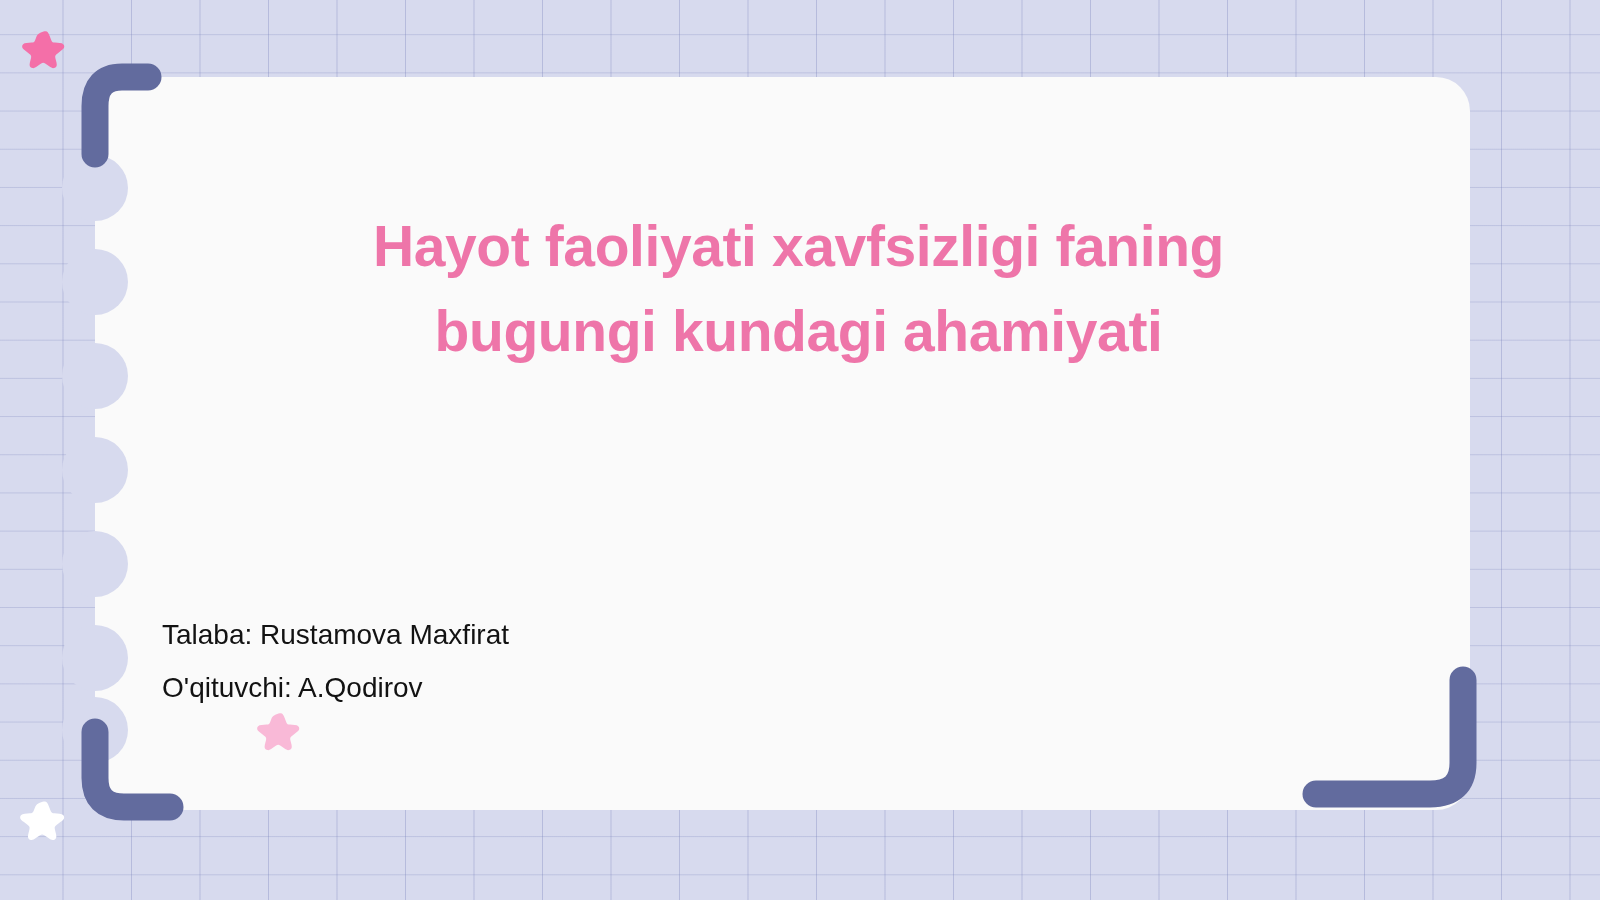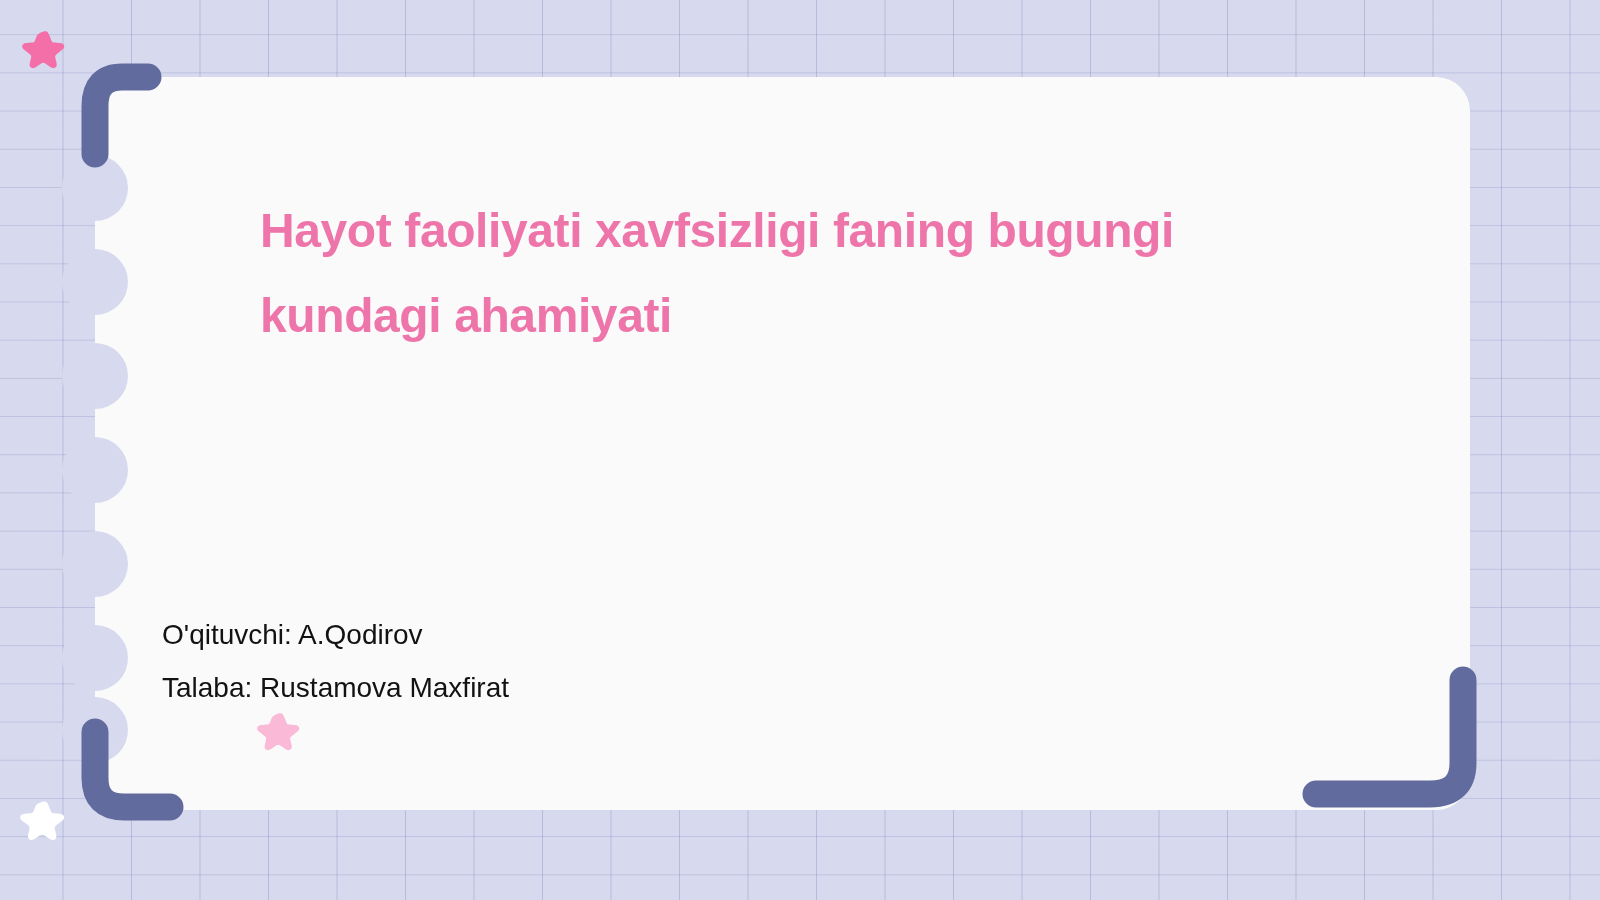--- a/index.html
+++ b/index.html
@@ -92,26 +92,27 @@
   #star-bottom-left   { left: 20px;  top: 798px; z-index: 2; }
   #star-card-bottom   { left: 257px; top: 710px; z-index: 6; }
 
   
   #title {
     position: absolute;
     left: 260px;
     top: 188px;
     width: 1045px;
     z-index: 7;
+    text-align: center;
     color: #ee75a9;
-    font-size: 48px;
+    font-size: 57px;
     line-height: 85px;
     font-weight: 700;
     letter-spacing: -0.4px;
-    margin: 0;
+    margin: 16px;
   }
 
   
   #body-text {
     position: absolute;
     left: 162px;
     top: 608px;
     z-index: 7;
   }
   .body-line {
@@ -188,17 +189,17 @@
                L77 84 C79 92 76 96 71 97 C67 98 64 96 58 92 L49 86
                C45 83.5 43 83.5 39 86 L30 92 C24 96 21 98 17 97 C12 96 9 92 11 84
                L14 72 C15 67 14 65 10 62 L1 55 C-5 51 -8 48 -8 44 C-8 39 -5 35.5 3 35
                L15 34 C20 34 22 33 24 28 L28 18 C31 10 45 6 50 6 Z" transform="translate(4,0) scale(0.92) translate(4,2)" fill="#f9b9d7"></path>
     </svg>
   </div>
 
   <h1 id="title">Hayot faoliyati xavfsizligi faning bugungi kundagi ahamiyati</h1>
 
   <div id="body-text">
+    <div class="body-line">Talaba: Rustamova Maxfirat</div>
     <div class="body-line">O'qituvchi: A.Qodirov</div>
-    <div class="body-line">Talaba: Rustamova Maxfirat</div>
   </div>
 
 </div>
 
 </body></html>

